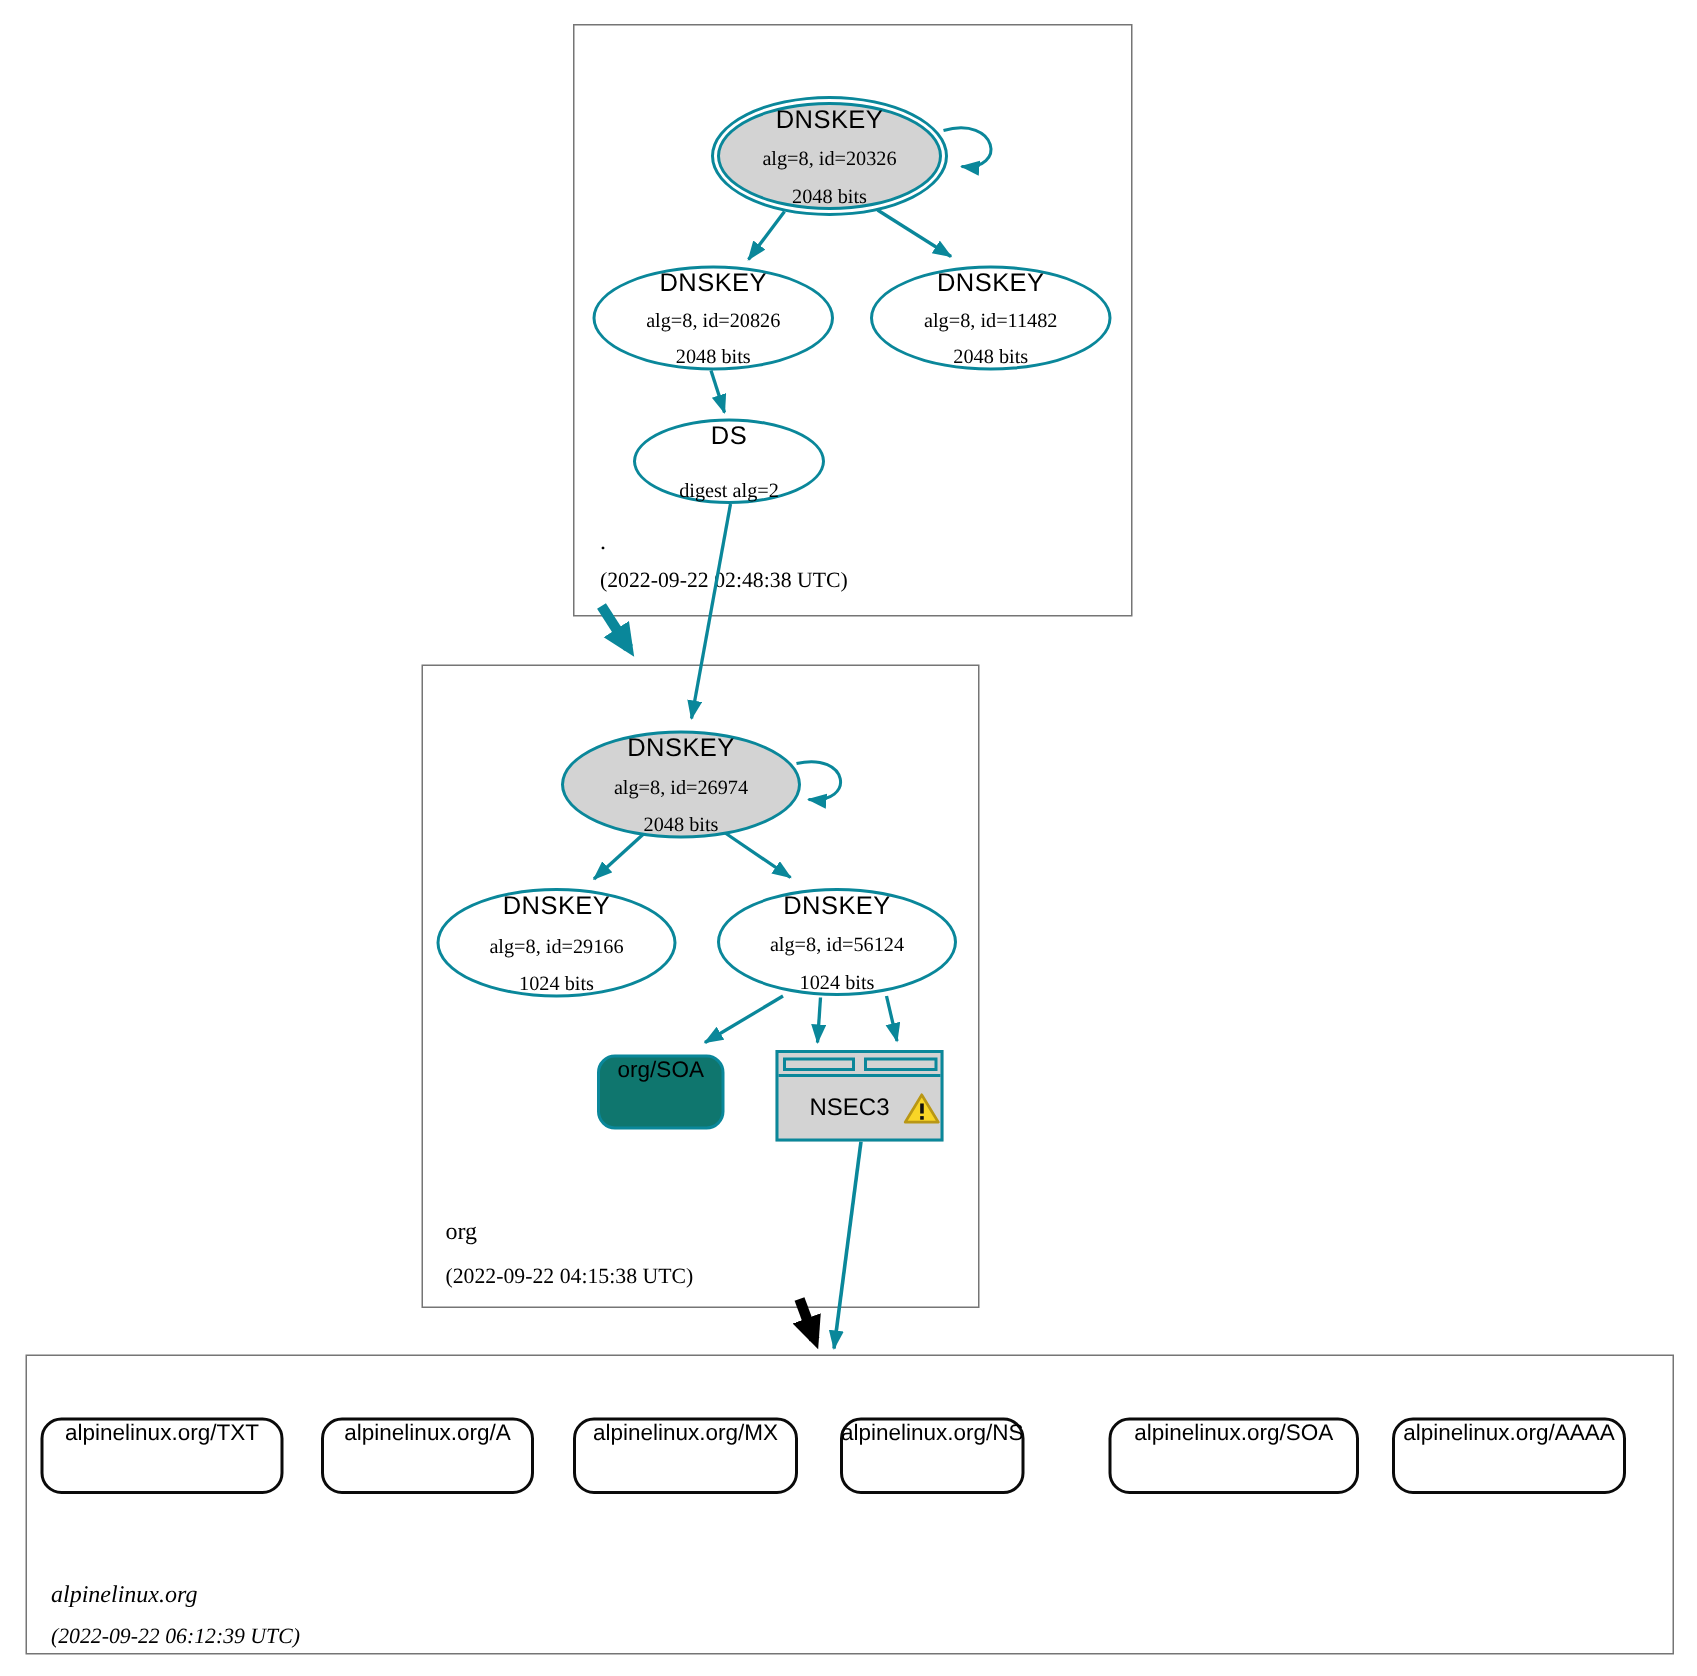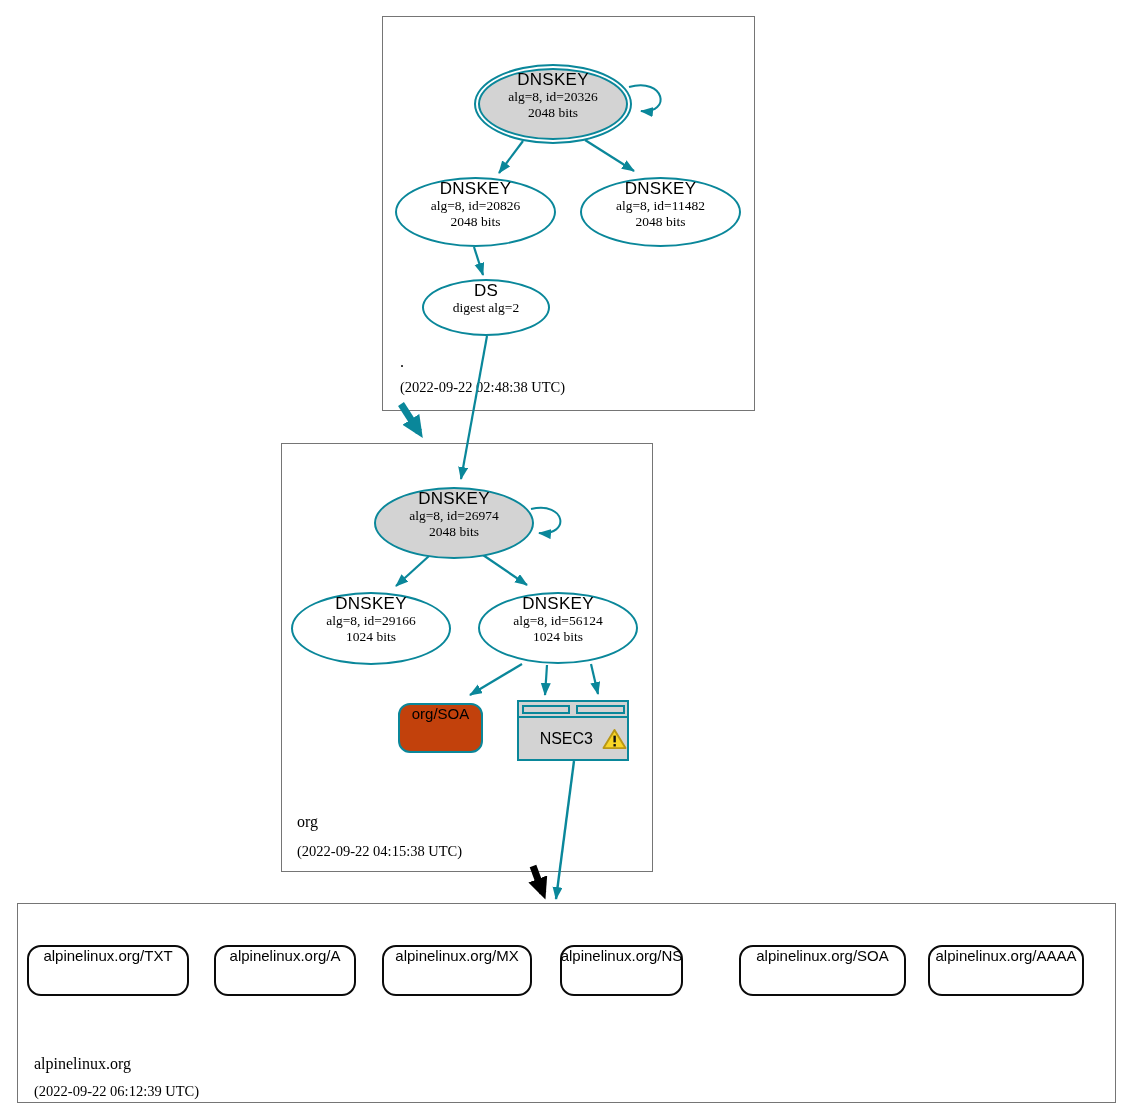--- a/index.html
+++ b/index.html
@@ -9,29 +9,29 @@
   }
   .serif{font-family:"Liberation Serif","DejaVu Serif",serif;}
 
   .zone-box{position:absolute;border:1px solid #757575;background:transparent;}
   .zone-label{position:absolute;font-size:16px;color:#000;white-space:nowrap;}
   .zone-ts{position:absolute;font-size:14.5px;color:#000;white-space:nowrap;}
 
   .edges{position:absolute;left:0;top:0;z-index:2;pointer-events:none;}
 
   .node{position:absolute;z-index:3;box-sizing:border-box;display:flex;flex-direction:column;
-        align-items:center;justify-content:flex-start;text-align:center;color:#000;}
+        align-items:center;justify-content:space-between;text-align:center;color:#000;}
   .ellipse{border-radius:50%;border:2.4px solid #0a879a;background:#fff;}
   .ksk{background:#d3d3d3;}
   .double::before{content:"";position:absolute;inset:-6px;border:2.2px solid #0a879a;border-radius:50%;}
   .ntitle{font-size:17px;line-height:19px;letter-spacing:.3px;}
   .ndetail{font-size:13.5px;line-height:15.5px;font-family:"Liberation Serif","DejaVu Serif",serif;}
 
   .rrset{border:2px solid #0a0a0a;border-radius:14px;background:#fff;font-size:15px;}
-  .soa{border:2.2px solid #0a879a;border-radius:12px;background:#c2410c;font-size:15px;}
+  .soa{border:2.2px solid #0a879a;border-radius:12px;background:#0f766e;font-size:15px;}
 
   .nsec3{border:2.6px solid #0a879a;background:#d3d3d3;justify-content:flex-start;}
   .nsec3-cells{display:flex;gap:6px;width:100%;box-sizing:border-box;padding:2.5px 2.5px 2.5px 2.5px;}
   .nsec3-cell{flex:1;height:9px;border:2px solid #0a879a;background:#d3d3d3;box-sizing:border-box;}
   .nsec3-body{border-top:2.6px solid #0a879a;width:100%;flex:1;display:flex;align-items:center;
               justify-content:flex-end;gap:9px;font-size:16px;}
 </style>
 </head>
 <body>
 
@@ -40,21 +40,21 @@
   <div class="zone-box" style="left:382px;top:16px;width:371px;height:393px;">
     <span class="zone-label serif" style="left:17px;top:336px;">.</span>
     <span class="zone-ts serif" style="left:17px;top:362px;">(2022-09-22 02:48:38 UTC)</span>
   </div>
 
   <div class="zone-box" style="left:281px;top:443px;width:370px;height:427px;">
     <span class="zone-label serif" style="left:15px;top:369px;text-align:right;">org</span>
     <span class="zone-ts serif" style="left:15px;top:399px;">(2022-09-22 04:15:38 UTC)</span>
   </div>
 
-  <div class="zone-box" style="left:17px;top:903px;width:1097px;height:198px;">
+  <div class="zone-box" style="left:17px;top:903px;width:1097px;height:198px;font-style:italic;">
     <span class="zone-label serif" style="left:16px;top:151px;">alpinelinux.org</span>
     <span class="zone-ts serif" style="left:16px;top:179px;">(2022-09-22 06:12:39 UTC)</span>
   </div>
 
   <svg class="edges" width="1131" height="1117" viewBox="0 0 1131 1117">
     <defs>
       <marker id="ar" markerUnits="userSpaceOnUse" markerWidth="14" markerHeight="11" refX="12" refY="5" orient="auto">
         <path d="M0,0 L13,5 L0,10 z" fill="#0a879a"></path>
       </marker>
       <marker id="arBigTeal" markerUnits="userSpaceOnUse" markerWidth="28" markerHeight="24" refX="15" refY="10" orient="auto">

